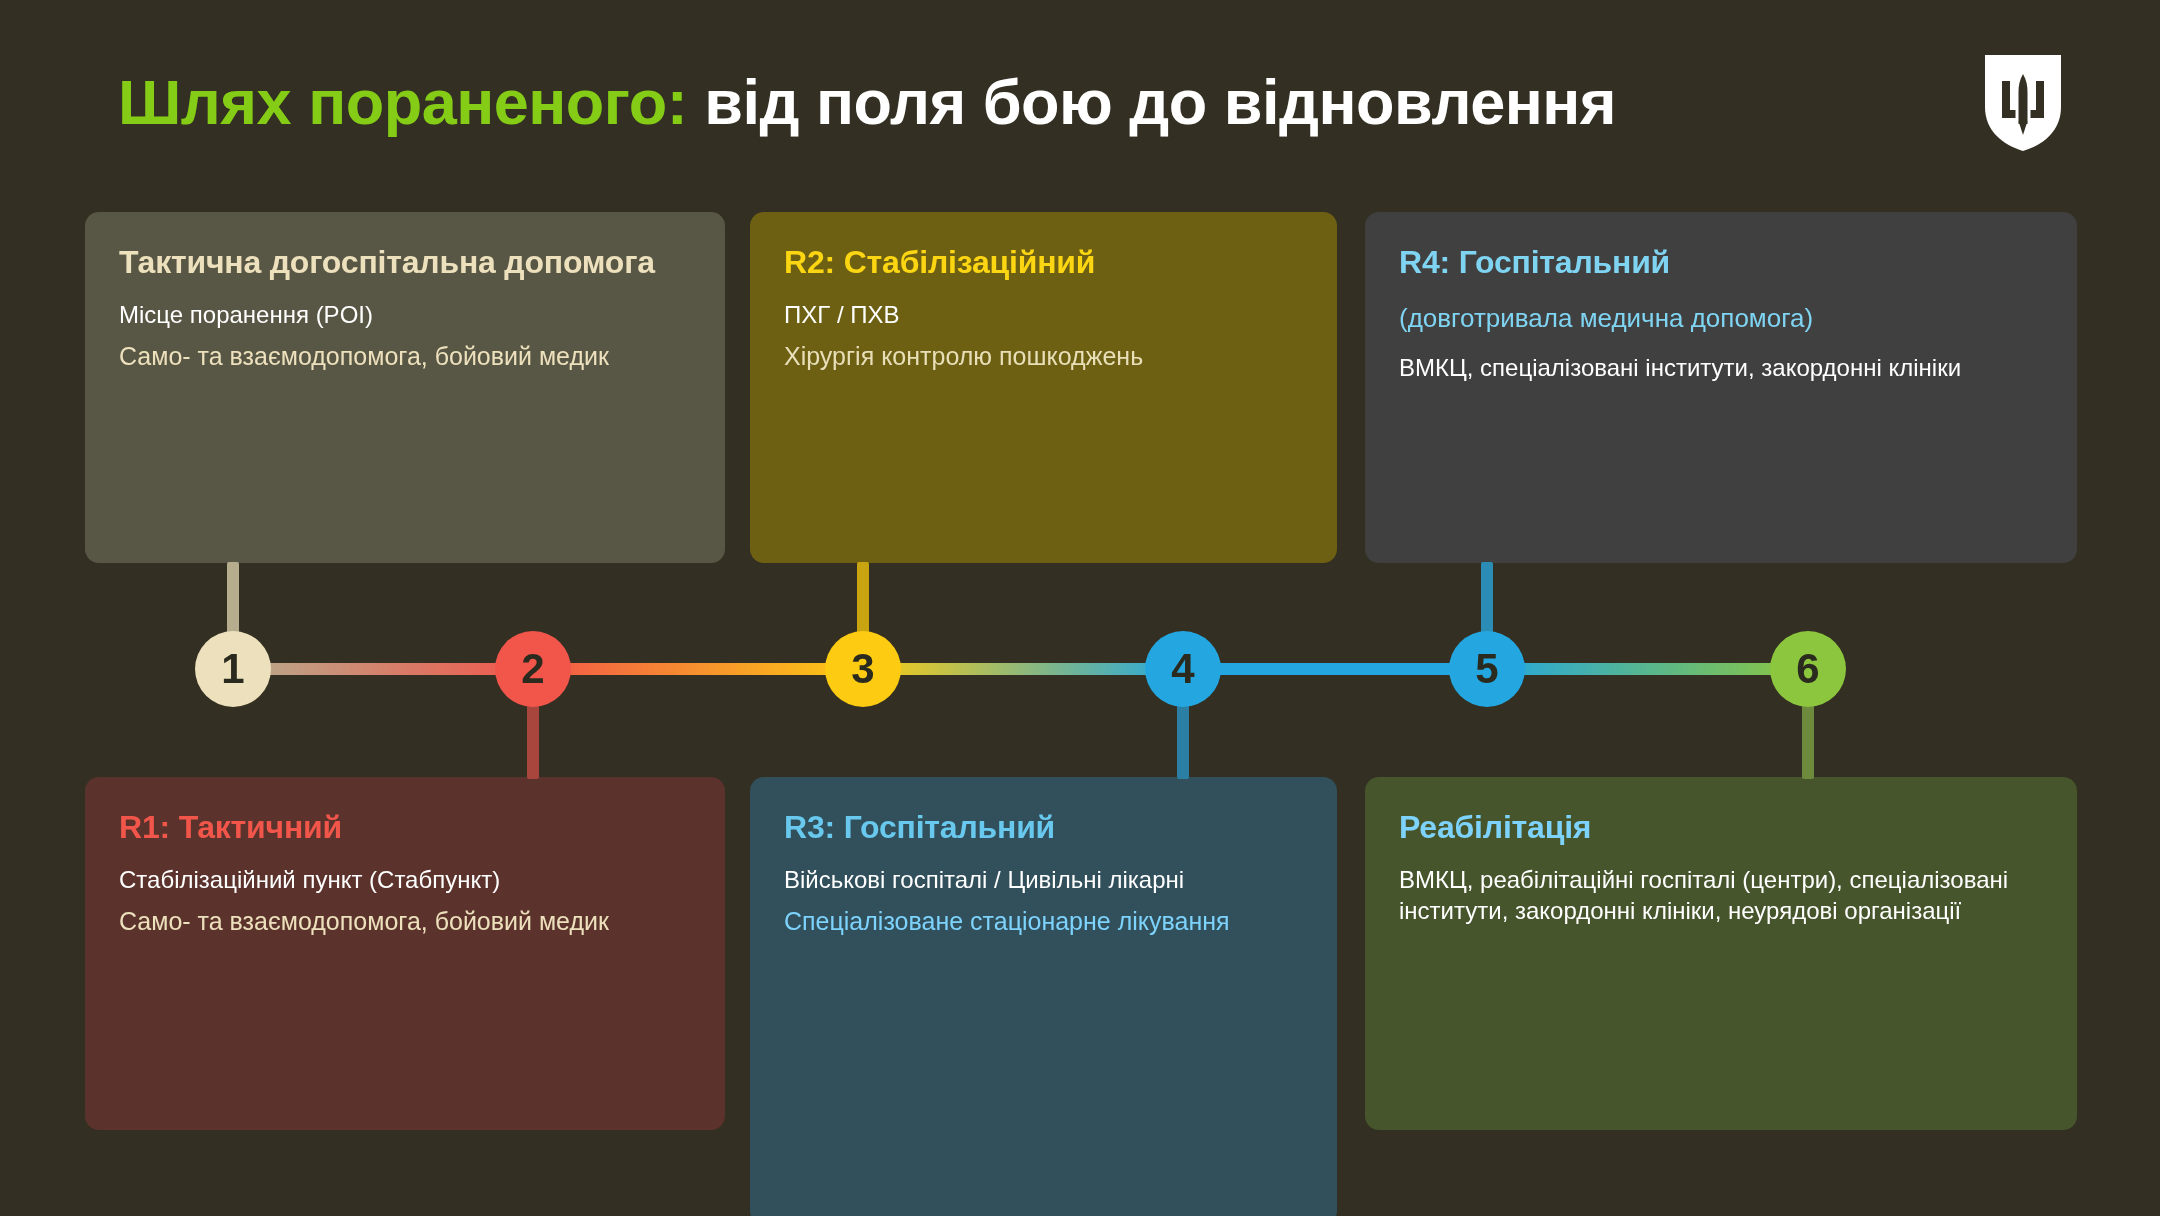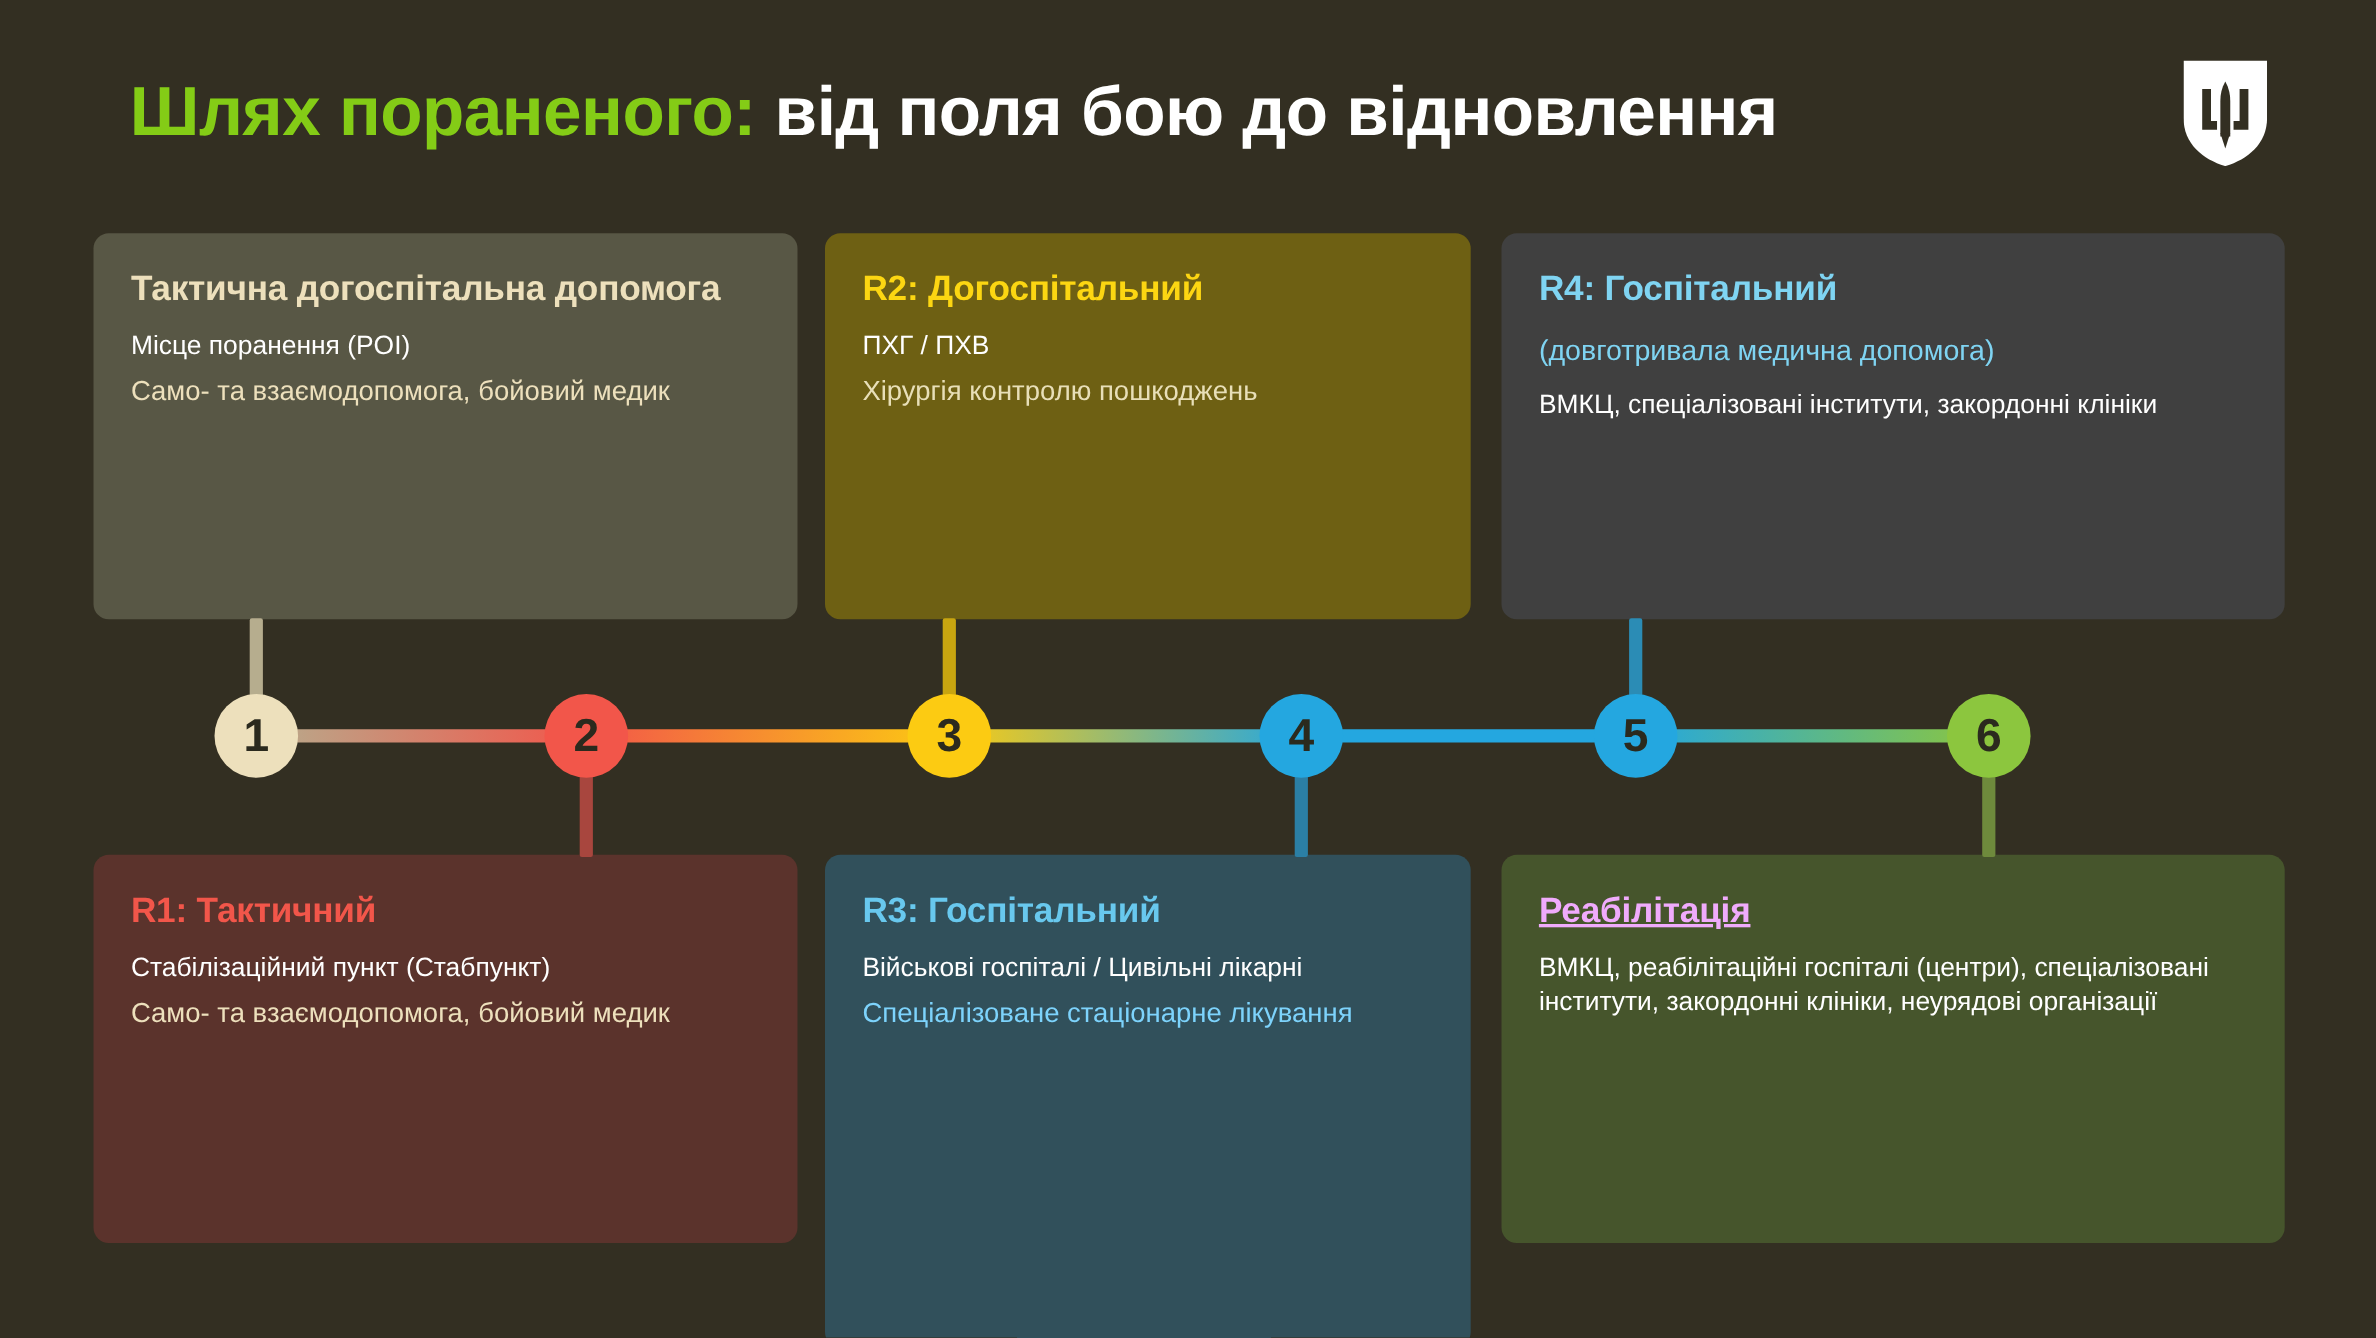--- a/index.html
+++ b/index.html
@@ -132,21 +132,21 @@
   </div>
 </div>
 
 <div class="card" id="card-1" style="background: rgb(88, 87, 69);">
   <div class="card-title" style="color: rgb(237, 224, 188);">Тактична догоспітальна допомога</div>
   <div class="card-main">Місце поранення (POI)</div>
   <div class="card-desc" style="color: rgb(237, 224, 188);">Само- та взаємодопомога, бойовий медик</div>
 </div>
 
 <div class="card" id="card-2" style="background: rgb(110, 96, 19);">
-  <div class="card-title" style="color: rgb(252, 214, 18);">R2: Догоспітальний</div>
+  <div class="card-title" style="color: rgb(252, 214, 18);">R2: Стабілізаційний</div>
   <div class="card-main">ПХГ / ПХВ</div>
   <div class="card-desc" style="color: rgb(232, 223, 184);">Хірургія контролю пошкоджень</div>
 </div>
 
 <div class="card" id="card-3" style="background: #404040;">
   <div class="card-title" style="color: rgb(127, 212, 242);">R4: Госпітальний</div>
   <div class="card-subnote" style="color: rgb(127, 212, 242);">(довготривала медична допомога)</div>
   <div class="card-main">ВМКЦ, спеціалізовані інститути, закордонні клініки</div>
 </div>
 
@@ -156,21 +156,21 @@
   <div class="card-desc" style="color: rgb(237, 224, 188);">Само- та взаємодопомога, бойовий медик</div>
 </div>
 
 <div class="card" id="card-5" style="background: rgb(49, 80, 91);">
   <div class="card-title" style="color: rgb(104, 200, 238);">R3: Госпітальний</div>
   <div class="card-main">Військові госпіталі / Цивільні лікарні</div>
   <div class="card-desc" style="color: #7dd3fc;">Спеціалізоване стаціонарне лікування</div>
 </div>
 
 <div class="card" id="card-6" style="background: rgb(70, 85, 44);">
-  <div class="card-title" style="color: #f0abfc; text-decoration: underline;">Реабілітація</div>
+  <div class="card-title" style="color: #7dd3fc;">Реабілітація</div>
   <div class="card-main">ВМКЦ, реабілітаційні госпіталі (центри), спеціалізовані інститути, закордонні клініки, неурядові організації</div>
 </div>
 
 <div id="timeline">
   <div class="spine" id="seg-1"></div>
   <div class="spine" id="seg-2"></div>
   <div class="spine" id="seg-3"></div>
   <div class="spine" id="seg-4"></div>
   <div class="spine" id="seg-5"></div>
 

